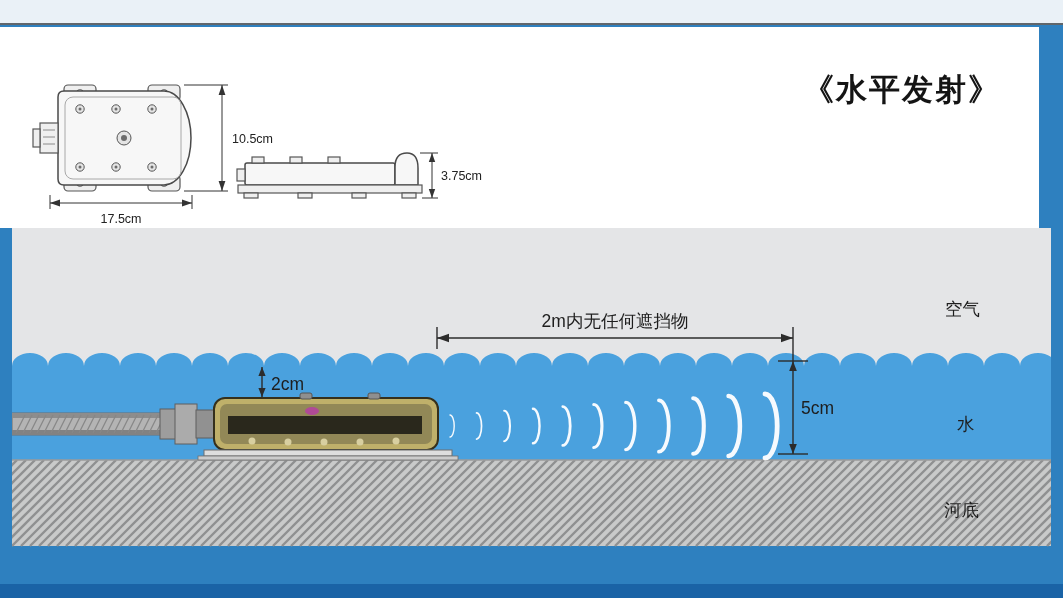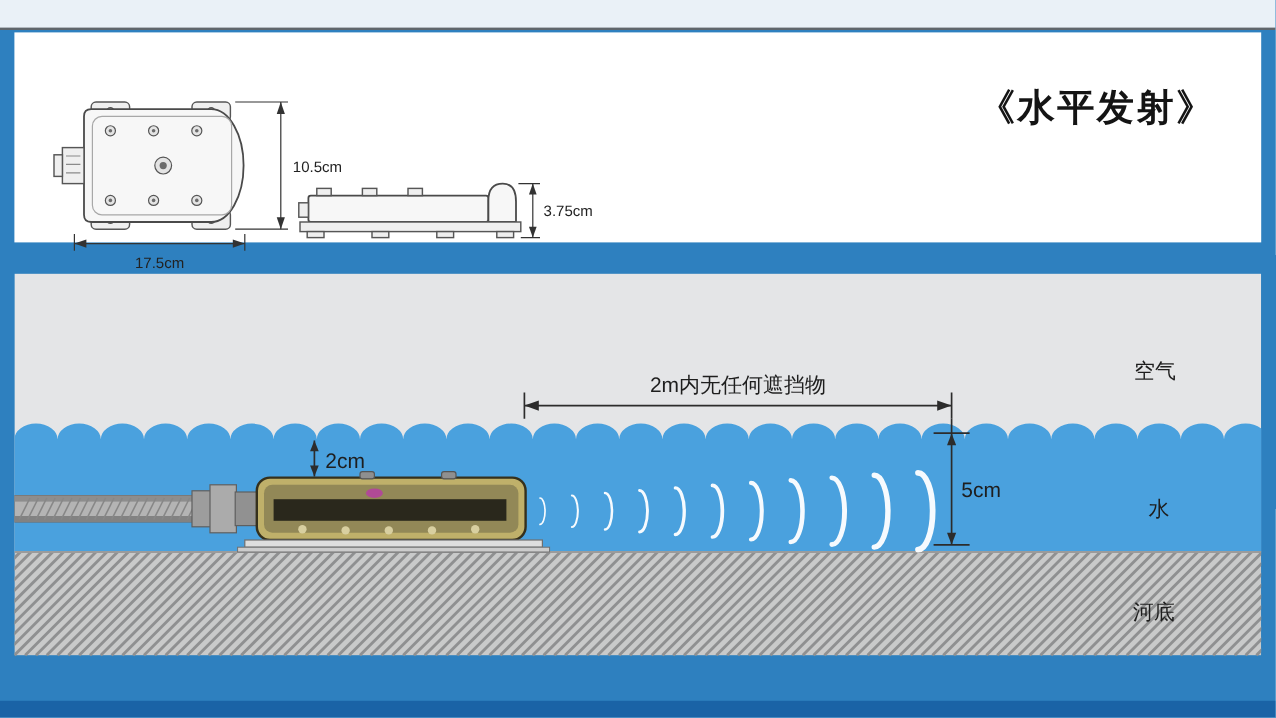--- a/index.html
+++ b/index.html
@@ -1,19 +1,19 @@
 <!DOCTYPE html>
 <html><head>
 <meta charset="utf-8">
 <style>
   * { margin:0; padding:0; box-sizing:border-box; }
   body { font-family:"Liberation Sans","DejaVu Sans",sans-serif; }
   #frame { position:relative; width:1063px; height:598px; background:#2e80bf; overflow:hidden; }
   #top-strip { position:absolute; left:0; top:0; width:100%; height:25px; background:#eaf1f7; border-bottom:2px solid #60666b; }
-  #panel { position:absolute; left:12px; top:27px; width:1039px; height:175px; background:#ffffff; }
+  #panel { position:absolute; left:0; top:27px; width:1039px; height:201px; background:#ffffff; }
   #diagram { position:absolute; left:12px; top:228px; width:1039px; height:332px; }
   #frame-bottom { position:absolute; left:0; bottom:0; width:100%; height:14px; background:#1a63a6; }
   #main-title { position:absolute; top:42px; right:38px; font-size:31px; font-weight:600; color:#141414; letter-spacing:2px; white-space:nowrap; }
   svg text { font-family:"Liberation Sans","DejaVu Sans",sans-serif; }
   .part  { fill:#efefef; stroke:#565656; stroke-width:1.2; }
   .body  { fill:#f7f7f7; stroke:#4a4a4a; stroke-width:1.5; }
   .inner { fill:none; stroke:#a8a8a8; stroke-width:1; }
   .hole  { fill:#ffffff; stroke:#565656; stroke-width:1.1; }
   .thin  { stroke:#8a8a8a; stroke-width:1; }
   .screw-o { fill:#e4e4e4; stroke:#565656; stroke-width:1; }

